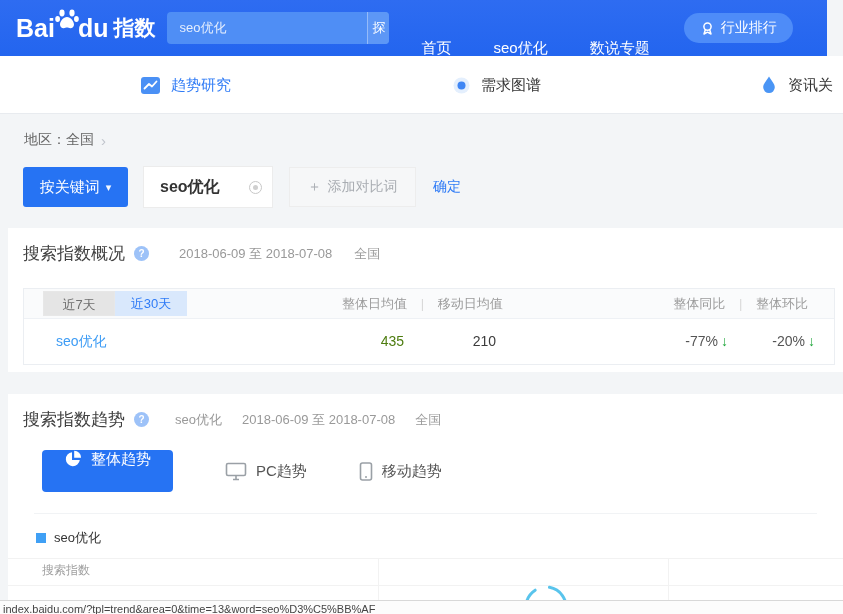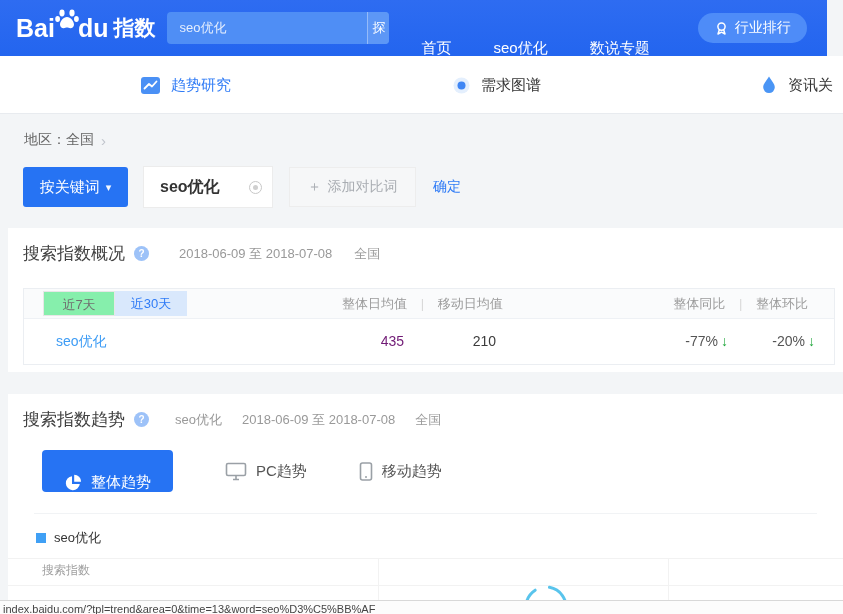--- a/index.html
+++ b/index.html
@@ -18,21 +18,21 @@
   .searchbox{margin-left:12px;width:222px;height:32px;background:#4f8ef5;border-radius:4px;
              display:flex;align-items:center;overflow:hidden;}
   .searchbox input{flex:1;height:100%;background:transparent;border:0;outline:none;
                    color:rgba(255,255,255,.85);font-size:13px;padding:0 12px;
                    font-family:inherit;}
   .searchbox .explore{width:56px;height:32px;line-height:32px;text-align:center;color:#fff;
                       font-size:13px;background:#5d97f6;border-left:1px solid rgba(255,255,255,.35);
                       cursor:pointer;}
   .topnav{display:flex;align-items:center;margin-left:32px;gap:42px;margin-top:40px;}
   .topnav .navitem{color:#fff;font-size:15px;cursor:pointer;white-space:nowrap;}
-  .rankpill{margin-left:48px;height:30px;border-radius:15px;background:#4e8cf8;color:#fff;
+  .rankpill{margin-left:34px;height:30px;border-radius:15px;background:#4e8cf8;color:#fff;
             display:flex;align-items:center;gap:6px;padding:8px 16px;font-size:14px;cursor:pointer;}
 
   
   .subnav{position:absolute;top:56px;left:0;right:0;height:58px;background:#fff;
           border-bottom:1px solid #e8ebef;}
   .subitem{position:absolute;top:0;height:58px;display:flex;align-items:center;gap:10px;
            font-size:15px;cursor:pointer;}
   .subitem.i1{left:140px;color:#2f7bf6;}
   .subitem.i2{left:452px;color:#333;}
   .subitem.i3{left:760px;color:#333;}
@@ -67,38 +67,38 @@
             font-size:10px;font-weight:700;text-align:center;line-height:15px;cursor:pointer;}
   .meta{font-size:13px;color:#999;}
   .ml30{margin-left:30px;} .ml26{margin-left:26px;} .ml22{margin-left:22px;} .ml20{margin-left:20px;}
 
   
   .ovtable{position:absolute;left:15px;right:8px;top:60px;height:77px;border:1px solid #ebeef2;}
   .ovhead{position:relative;height:30px;background:#fafbfc;border-bottom:1px solid #eef1f5;
           font-size:13px;color:#9b9b9b;}
   .tabs7{position:absolute;left:19px;top:2px;display:flex;}
   .ttab{width:72px;height:25px;line-height:25px;text-align:center;font-size:13px;cursor:pointer;}
-  .ttab.off{background:#86efac;border:1px solid #e7e7e7;color:#707070;}
+  .ttab.off{background:#e5e5e5;border:1px solid #e7e7e7;color:#707070;}
   .ttab.on{background:#d9e8fc;color:#2f7bf6;}
   .hgroup1{position:absolute;left:318px;top:0;line-height:30px;white-space:nowrap;}
   .hgroup2{position:absolute;right:26px;top:0;line-height:30px;white-space:nowrap;}
   .hdiv{color:#d8d8d8;margin:0 10px;}
   .ovrow{position:relative;height:45px;font-size:14px;}
   .cell{position:absolute;top:14px;}
   .kwlink{left:32px;color:#3d9cf5;cursor:pointer;}
-  .c-overall{left:300px;width:80px;text-align:right;color:#701a75;}
+  .c-overall{left:300px;width:80px;text-align:right;color:#4d7c0f;}
   .c-mobile{left:392px;width:80px;text-align:right;color:#3c3c3c;}
   .c-yoy{left:600px;width:104px;text-align:right;color:#555;}
   .c-mom{left:694px;width:97px;text-align:right;color:#555;}
   .downarrow{color:#21a73c;font-weight:700;margin-left:3px;}
 
   
   .trtabs{position:absolute;top:56px;left:34px;height:42px;display:flex;align-items:center;gap:52px;}
   .bigbtn{width:131px;height:42px;background:#2673f3;border-radius:4px;color:#fff;font-size:15px;
-          display:flex;align-items:flex-end;justify-content:center;gap:9px;cursor:pointer;}
+          display:flex;align-items:flex-start;justify-content:center;gap:9px;cursor:pointer;}
   .flattab{display:flex;align-items:center;gap:9px;font-size:15px;color:#555;cursor:pointer;}
   .trdivider{position:absolute;top:119px;left:26px;right:26px;height:1px;background:#f1f3f5;}
   .legend{position:absolute;top:135px;left:28px;display:flex;align-items:center;gap:8px;}
   .swatch{width:10px;height:10px;background:#40a0f5;}
   .legendlbl{font-size:13px;color:#333;}
   .gridh{position:absolute;left:0;right:0;height:1px;background:#f2f2f2;}
   .gridv{position:absolute;width:1px;background:#f2f2f2;}
   .axislbl{position:absolute;top:168px;left:34px;font-size:12px;color:#a0a0a0;}
   .spinner{position:absolute;left:511px;top:187px;}
 

